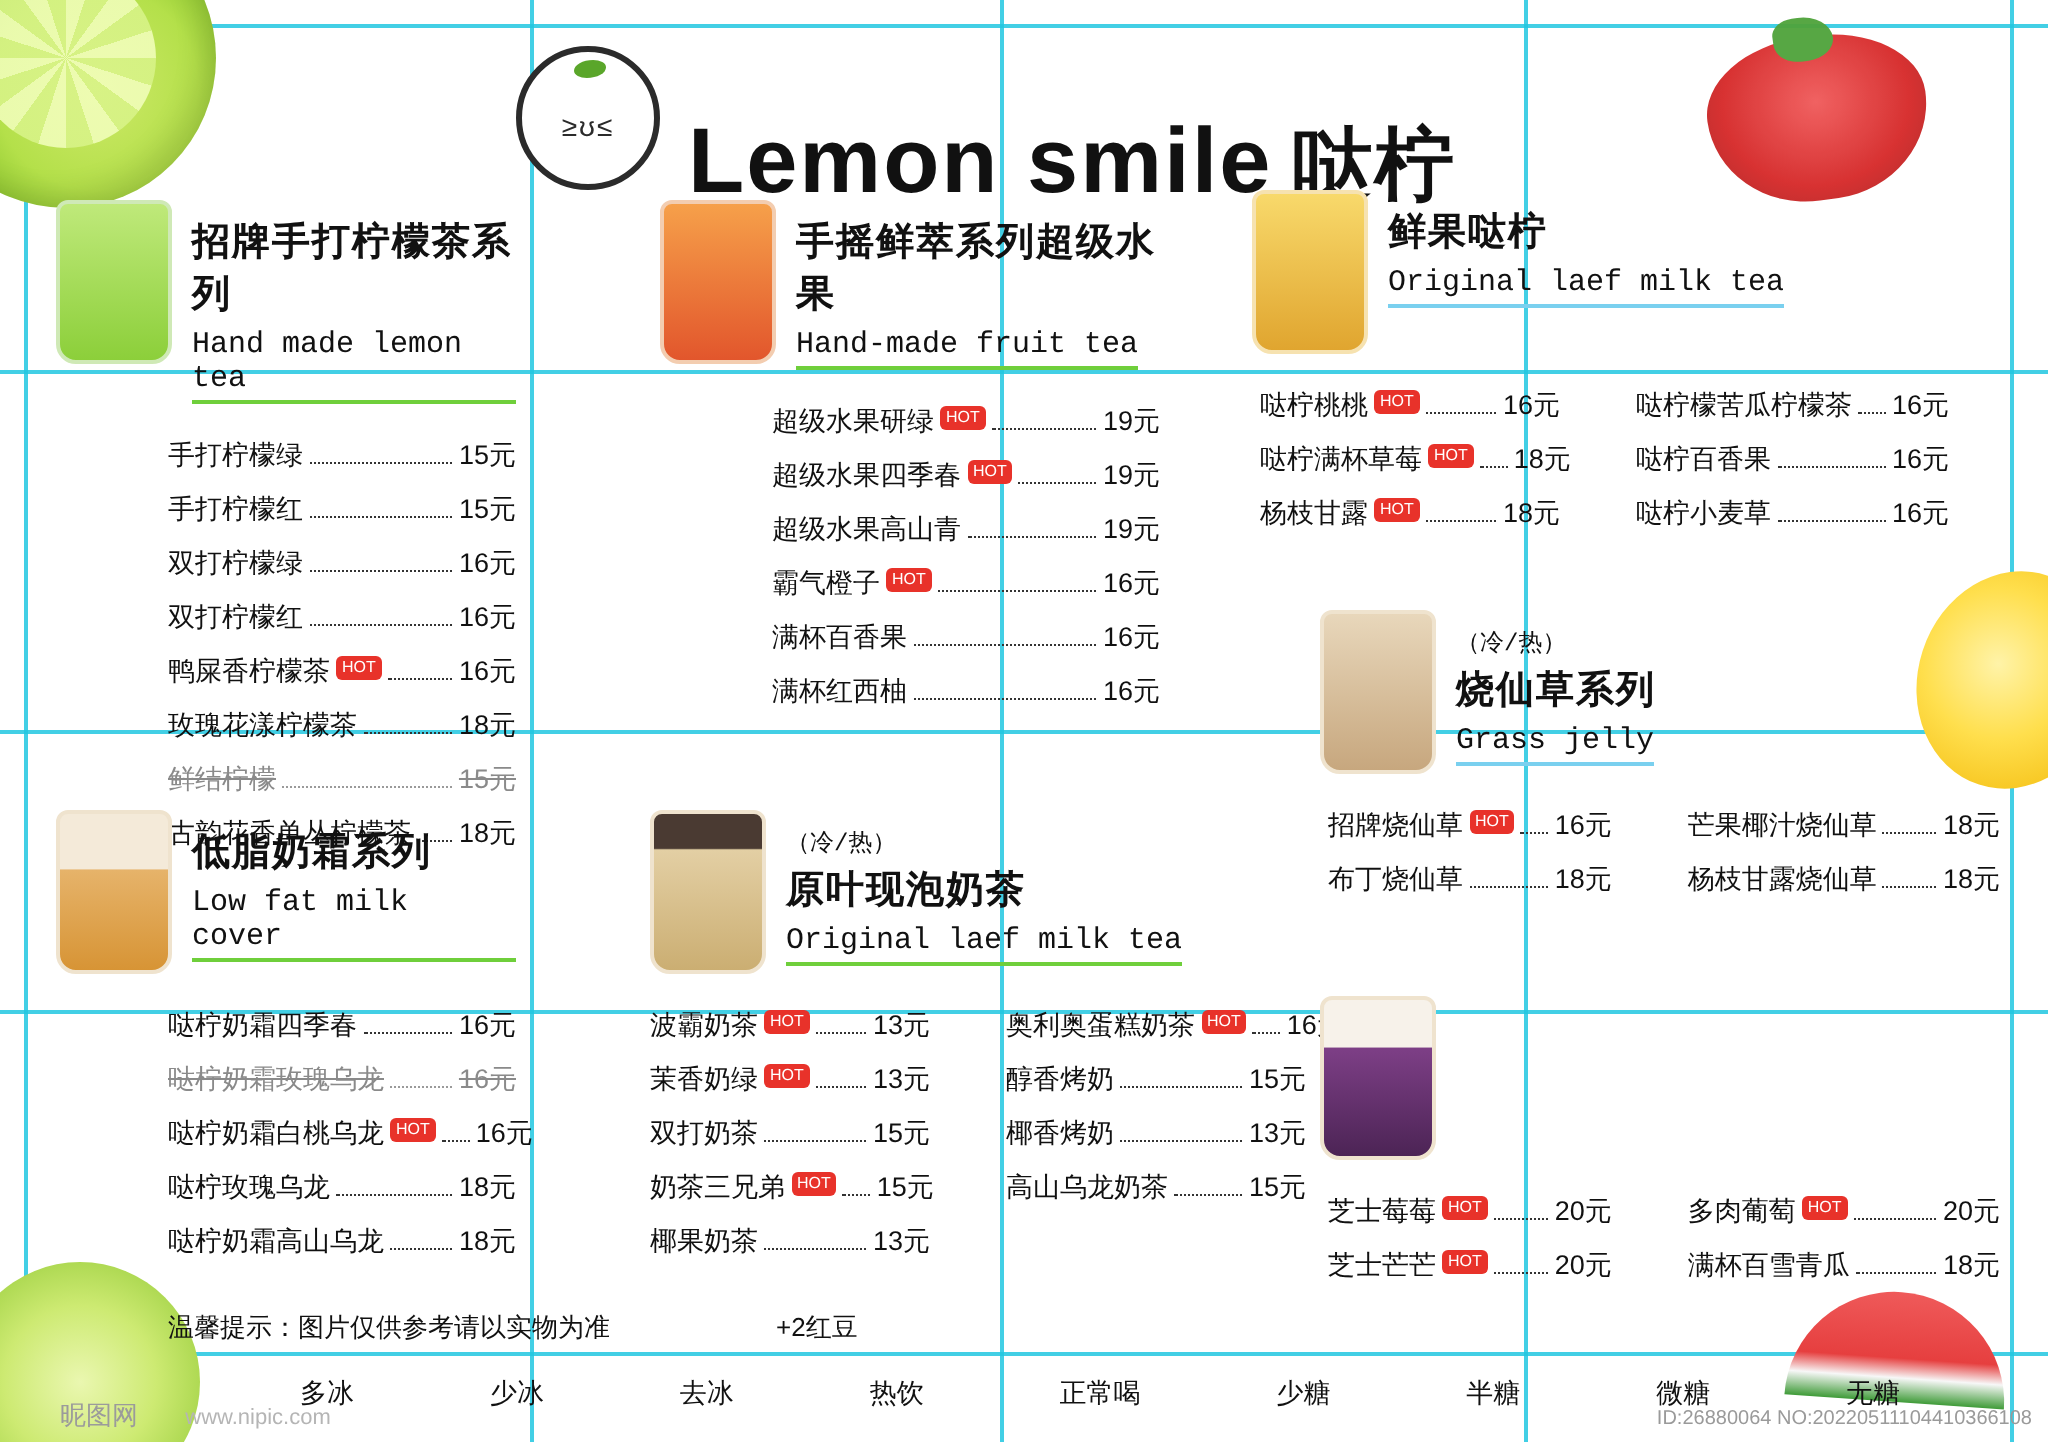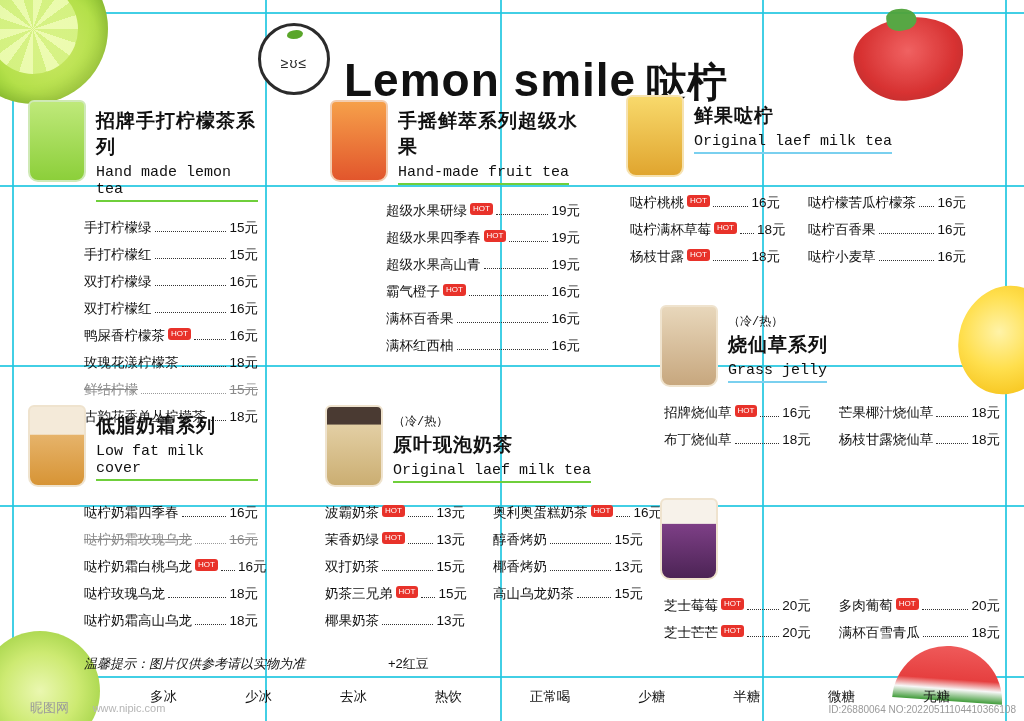--- a/index.html
+++ b/index.html
@@ -57,25 +57,25 @@
 
   .items{margin-top:12px;}
   .row{display:flex;align-items:baseline;font-size:13.5px;color:#111;line-height:27px;white-space:nowrap;}
   .nm{position:relative;}
   .dots{flex:1 1 auto;border-bottom:1.5px dotted #333;margin:0 3px 4px 3px;min-width:14px;}
   .pr{font-weight:normal;}
   .hot{display:inline-block;background:#e8322a;color:#fff;font-size:8px;line-height:10px;padding:1px 3px;border-radius:3px;margin-left:3px;transform:translateY(-4px);}
   .strike{text-decoration:line-through;color:#8a8a8a;}
   .strike .dots{border-bottom:1.5px dotted #9a9a9a;}
 
-  .cols2{display:flex;gap:28px;}
+  .cols2{display:flex;gap:38px;}
   .col{display:flex;flex-direction:column;}
 
   
-  .tip{position:absolute;left:84px;top:655px;font-size:13px;color:#111;font-style:italic;}
+  .tip{position:absolute;left:84px;top:655px;font-size:13px;color:#111;}
   .redbean{position:absolute;left:388px;top:655px;font-size:13px;color:#111;}
   .opts{position:absolute;left:150px;top:688px;width:800px;display:flex;justify-content:space-between;font-size:13.5px;color:#111;}
   .watermark{position:absolute;left:10px;bottom:4px;font-size:13px;color:#9b9b9b;font-weight:bold;}
   .watermark span{font-weight:normal;font-size:11px;color:#b5b5b5;padding-left:20px;}
   .idtag{position:absolute;right:8px;bottom:6px;font-size:10px;color:#9a9a9a;}
 </style>
 </head>
 <body>
 
 <div id="menu">

